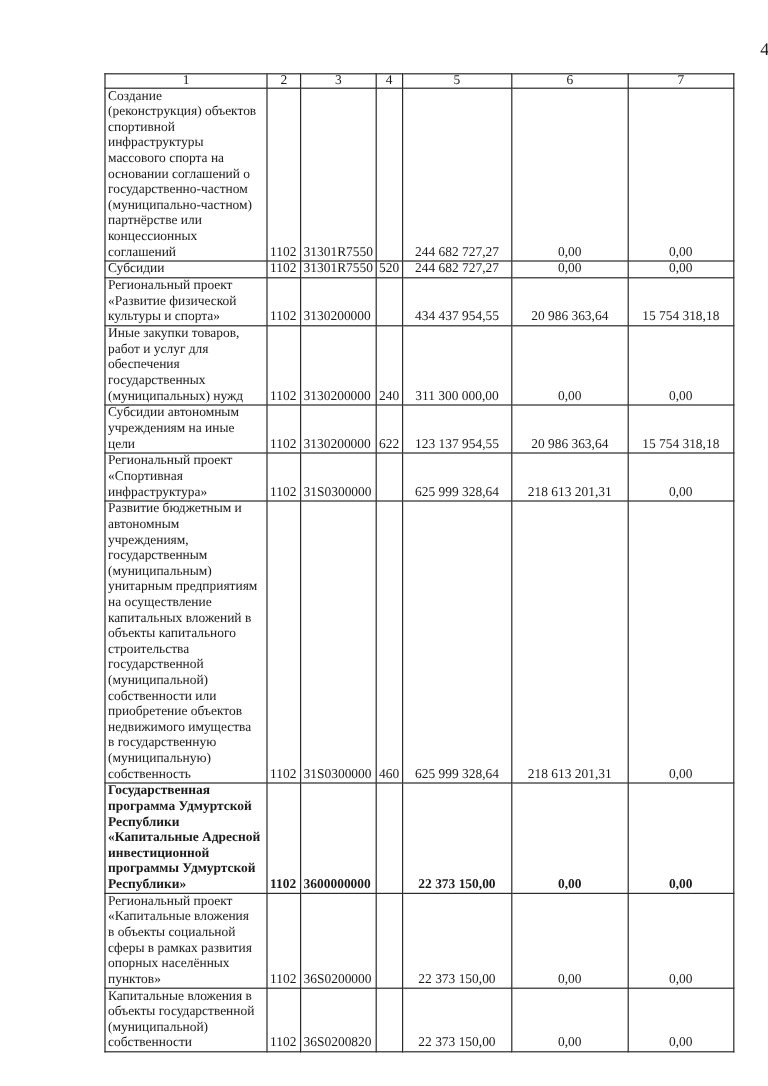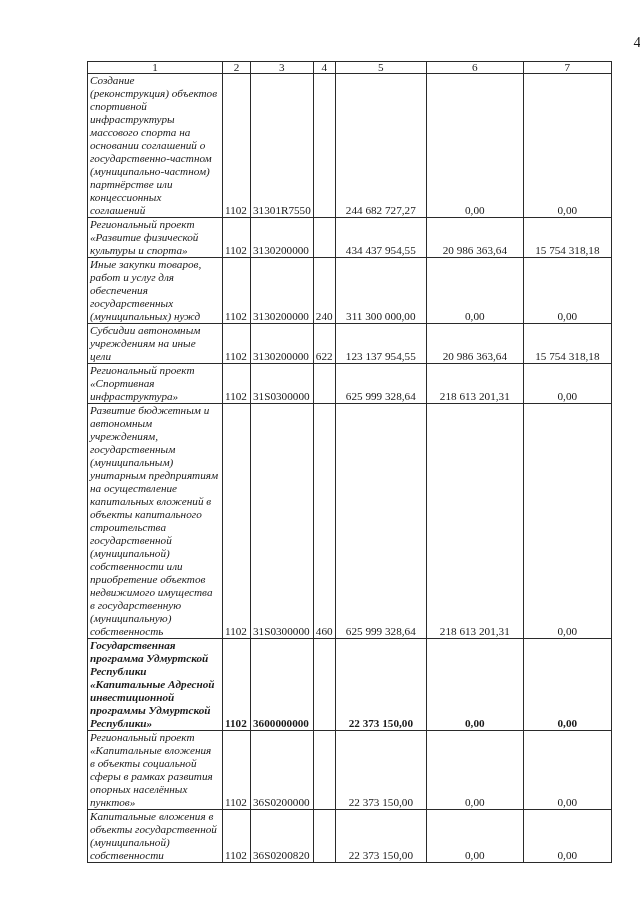--- a/index.html
+++ b/index.html
@@ -5,21 +5,21 @@
   html, body { margin: 0; padding: 0; background: #ffffff; }
   body { width: 640px; height: 905px; position: relative; overflow: hidden;
          font-family: "Liberation Serif", "DejaVu Serif", serif; color: #1a1a1a; }
   .page-number { position: absolute; top: 34px; left: 16px; width: 640px; text-align: right;
                  font-size: 15px; }
   table.budget { position: absolute; left: 87px; top: 61px; border-collapse: collapse;
                  table-layout: fixed; font-size: 11.2px; line-height: 13px; }
   table.budget td { border: 1px solid #2a2a2a; padding: 0 2px; vertical-align: bottom;
                     white-space: nowrap; overflow: hidden; }
   table.budget tr.head td { text-align: center; height: 11px; line-height: 11px; vertical-align: middle; }
-  td.c1 { white-space: normal !important; font-style: italic; }
+  td.c1 { white-space: normal !important; }
   td.c2, td.c3, td.c4 { text-align: left; }
   td.c5, td.c6, td.c7 { text-align: center; }
   tr.bold td { font-weight: bold; margin-left: 16px; }
   .c1 span { display: block; }
 </style>
 </head>
 <body>
 
 <div class="page-number">454</div>
 
@@ -59,20 +59,31 @@
         </td>
         <td class="c2">1102</td>
         <td class="c3">31301R7550</td>
         <td class="c4"></td>
         <td class="c5">244 682 727,27</td>
         <td class="c6">0,00</td>
         <td class="c7">0,00</td>
       </tr>
       <tr>
         <td class="c1">
+          <span>Субсидии</span>
+        </td>
+        <td class="c2">1102</td>
+        <td class="c3">31301R7550</td>
+        <td class="c4">520</td>
+        <td class="c5">244 682 727,27</td>
+        <td class="c6">0,00</td>
+        <td class="c7">0,00</td>
+      </tr>
+      <tr>
+        <td class="c1">
           <span>Региональный проект</span>
           <span>«Развитие физической</span>
           <span>культуры и спорта»</span>
         </td>
         <td class="c2">1102</td>
         <td class="c3">3130200000</td>
         <td class="c4"></td>
         <td class="c5">434 437 954,55</td>
         <td class="c6">20 986 363,64</td>
         <td class="c7">15 754 318,18</td>

